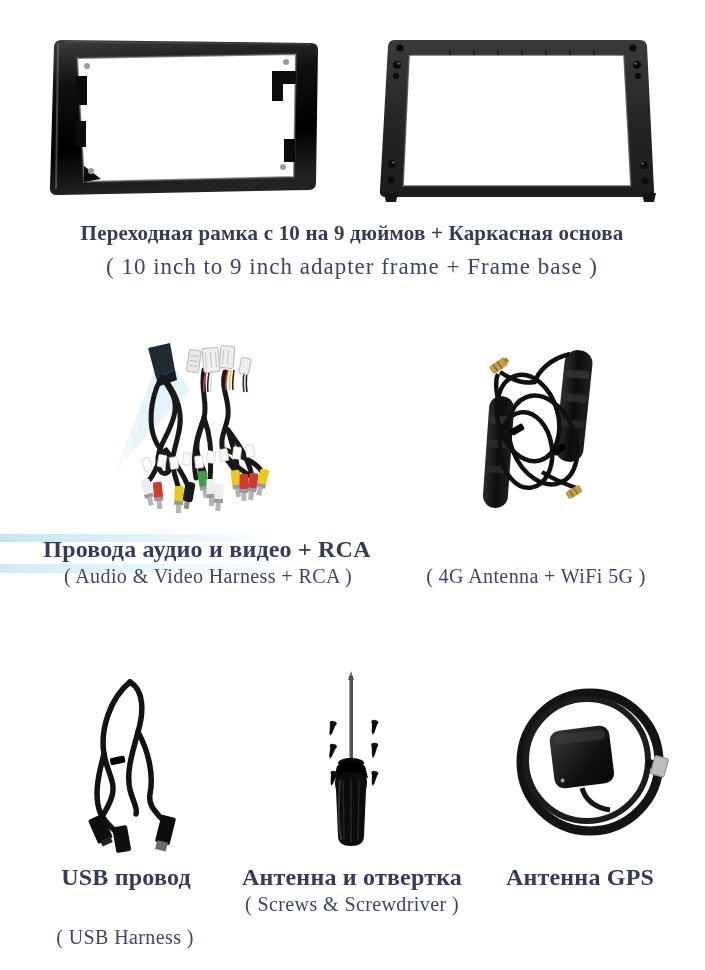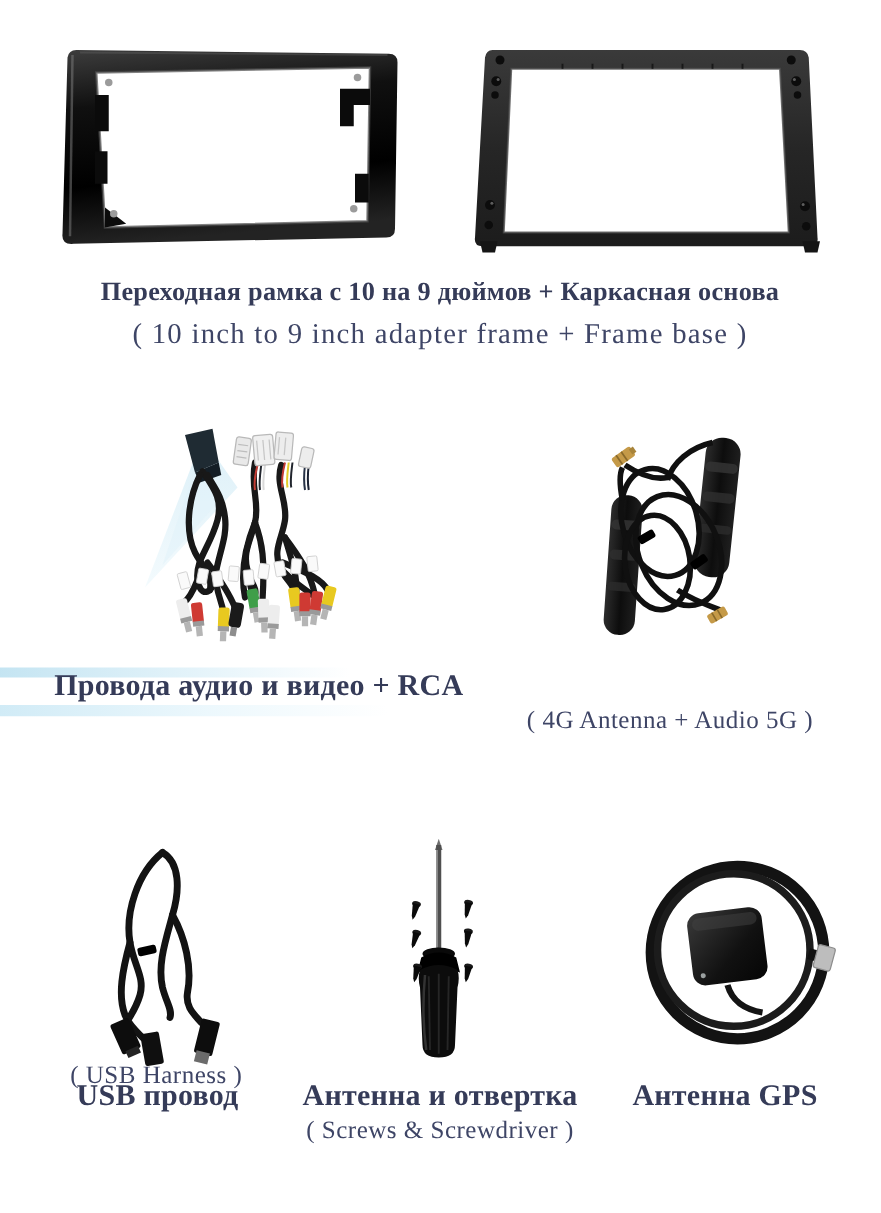--- a/index.html
+++ b/index.html
@@ -274,21 +274,22 @@
       <rect x="66" y="33" width="4" height="5" fill="#a8843a"></rect>
     </g>
     <g transform="rotate(-30 134 162)">
       <rect x="126" y="158" width="16" height="8" rx="2" fill="#c59a48"></rect>
       <line x1="131" y1="158" x2="131" y2="166" stroke="#8a6a2a" stroke-width="1.3"></line>
       <line x1="136" y1="158" x2="136" y2="166" stroke="#8a6a2a" stroke-width="1.3"></line>
     </g>
   </svg>
 
   <div class="caption cap-ru" style="left:207px;top:536px">Провода аудио и видео + RCA</div>
-  <div class="caption cap-en" style="left:536px;top:565px">( 4G Antenna + Audio 5G )</div>
+  <div class="caption cap-en" style="left:208px;top:565px">( Audio &amp; Video Harness + RCA )</div>
+  <div class="caption cap-en" style="left:536px;top:565px">( 4G Antenna + WiFi 5G )</div>
 
   <svg class="ph" style="left:40px;top:650px;width:200px;height:210px" viewBox="0 0 200 210">
     <g fill="none" stroke="#131313" stroke-width="5.5" stroke-linecap="round">
       <path d="M90,32 C70,48 60,80 64,104 C67,122 76,132 72,146 C68,160 60,168 58,174"></path>
       <path d="M90,32 C104,40 104,62 98,82 C92,104 86,122 90,140 C93,152 98,158 96,164"></path>
       <path d="M64,104 C58,126 54,146 60,162 C63,170 70,176 74,180"></path>
       <path d="M98,82 C108,100 114,124 110,144 C108,156 116,162 121,168"></path>
     </g>
     <rect x="70" y="107" width="15" height="7" rx="2" transform="rotate(-12 77 110)" fill="#000"></rect>
     <g transform="rotate(-24 60 178)">
@@ -361,18 +362,18 @@
       <rect x="162" y="107" width="14" height="19" rx="2" fill="#bdbdbd" stroke="#8d8d8d"></rect>
     </g>
     <g transform="rotate(-7 92 108)">
       <rect x="62" y="78" width="60" height="58" rx="10" fill="url(#gGps)"></rect>
       <rect x="66" y="82" width="52" height="10" rx="5" fill="#424242" opacity="0.5"></rect>
       <circle cx="70" cy="128" r="2" fill="#9aa0a0"></circle>
     </g>
   </svg>
 
   <div class="caption cap-ru" style="left:126px;top:864px">USB провод</div>
-  <div class="caption cap-en" style="left:125px;top:849px">( USB Harness )</div>
+  <div class="caption cap-en" style="left:125px;top:926px">( USB Harness )</div>
   <div class="caption cap-ru" style="left:352px;top:864px">Антенна и отвертка</div>
   <div class="caption cap-en" style="left:352px;top:893px">( Screws &amp; Screwdriver )</div>
   <div class="caption cap-ru" style="left:580px;top:864px">Антенна GPS</div>
 
 </div>
 
 </body></html>

